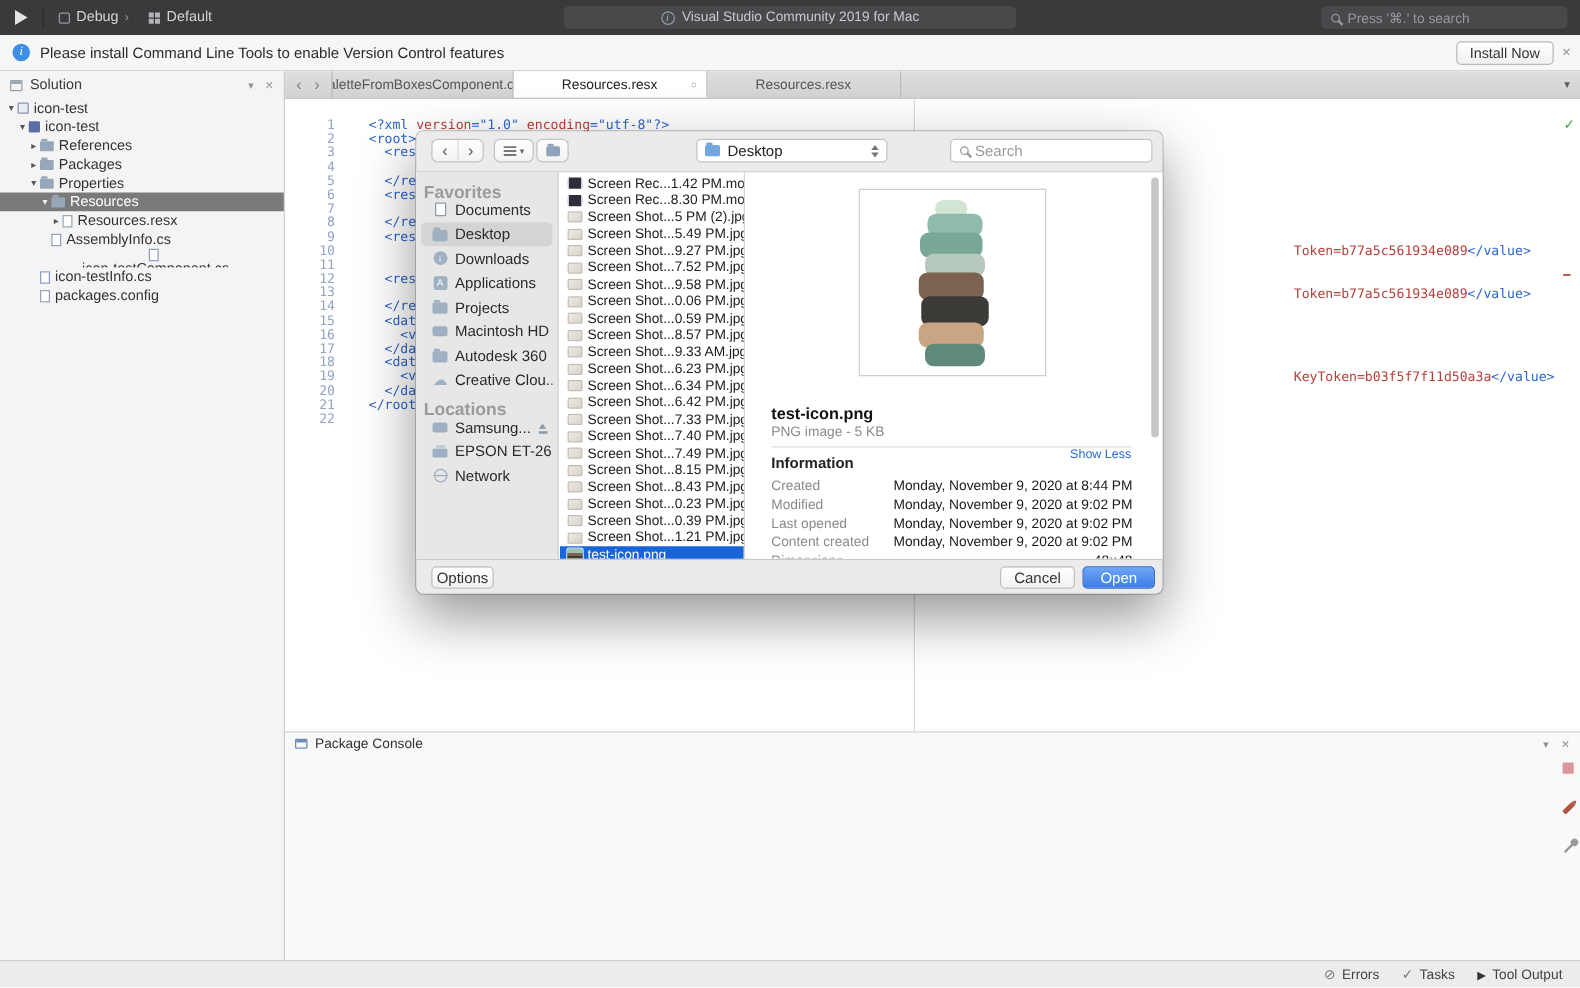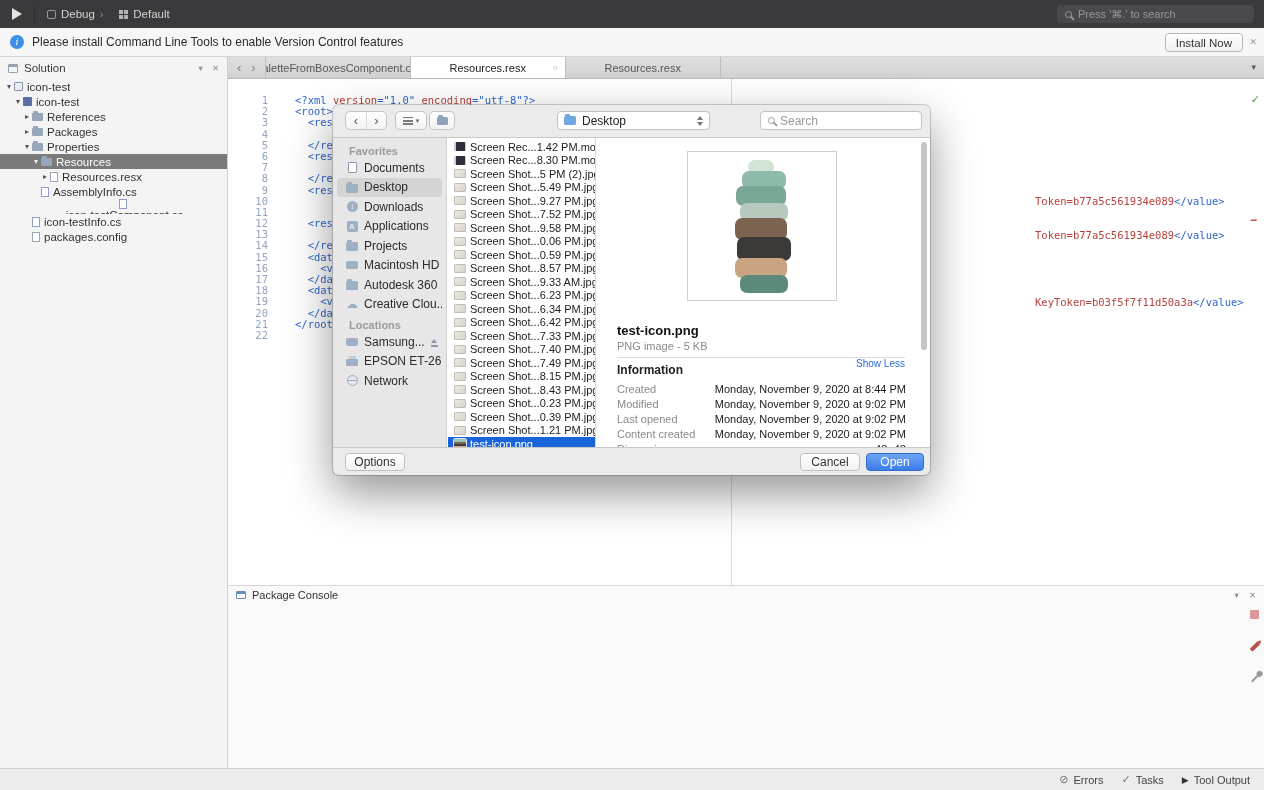--- a/index.html
+++ b/index.html
@@ -96,21 +96,21 @@
 .popup{position:absolute;left:224px;top:6px;width:153px;height:19px;background:#fff;border:1px solid #c2c2c2;border-radius:4px;display:flex;align-items:center;gap:6px;padding:0 4px 0 6px}
 .popup-folder{width:12px;height:9px;background:#72a8e0;border-radius:1.5px;position:relative;flex:none}
 .popup-folder::before{content:'';position:absolute;top:-2px;left:1px;width:5px;height:2px;background:#72a8e0;border-radius:1px 1px 0 0}
 .popup-label{font-size:12px;color:#222}
 .popup-arrows{margin-left:auto;display:flex;flex-direction:column;gap:2px;align-items:center;padding-right:2px}
 .tri-up{width:0;height:0;border-left:3.5px solid transparent;border-right:3.5px solid transparent;border-bottom:4px solid #777}
 .tri-down{width:0;height:0;border-left:3.5px solid transparent;border-right:3.5px solid transparent;border-top:4px solid #777}
 .dsearch{position:absolute;left:427px;top:6px;width:162px;height:19px;background:#fff;border:1px solid #c2c2c2;border-radius:4px;display:flex;align-items:center;gap:5px;padding:0 7px;color:#9a9a9a;font-size:12px}
 .dlg-content{position:absolute;left:0;top:32px;width:100%;height:311px;border-top:1px solid #c9c9c9;border-bottom:1px solid #c9c9c9;background:#fff}
 .dlg-side{position:absolute;left:0;top:0;width:114px;height:100%;background:#e7e7e7;border-right:1px solid #d2d2d2;overflow:hidden;padding-top:2px}
-.fs-title{font-size:11px;color:#9b9b9b;font-weight:bold;padding-left:16px;height:13px;margin-top:5px}
+.fs-title{font-size:14px;color:#9b9b9b;font-weight:bold;padding-left:6px;height:13px;margin-top:5px}
 .fs-item{height:19.5px;display:flex;align-items:center;gap:5px;padding:0 5px 0 8px;margin:0 4px;border-radius:4px;font-size:12px;color:#2b2b2b;white-space:nowrap;overflow:hidden}
 .fs-item.sel{background:#d4d4d4}
 .icw{flex:none;width:14px;display:flex;justify-content:center;align-items:center;height:14px;color:#9fb0c2}
 .ic-doc{width:9px;height:11px;background:#fff;border:1px solid #8d9aa9;border-radius:1px}
 .ic-folder{width:12px;height:9px;background:#9fb0c2;border-radius:1.5px;position:relative;margin-top:2px}
 .ic-folder::before{content:'';position:absolute;top:-2px;left:1px;width:5px;height:2px;background:#9fb0c2;border-radius:1px 1px 0 0}
 .ic-downloads{width:11px;height:11px;border-radius:50%;background:#9fb0c2;color:#fff;font-size:8px;line-height:11px;text-align:center}
 .ic-downloads::after{content:'↓'}
 .ic-app{width:11px;height:11px;border-radius:2px;background:#9fb0c2;color:#fff;font-size:8px;text-align:center;line-height:11px}
 .ic-app::after{content:'A'}
@@ -142,21 +142,21 @@
 .pv-type{position:absolute;left:20px;top:202px;font-size:11px;color:#8a8a8a}
 .pv-div{position:absolute;left:20px;right:25px;top:219px;height:1px;background:#ddd}
 .pv-info-title{position:absolute;left:20px;top:225px;font-size:12px;font-weight:bold;color:#222}
 .pv-showless{position:absolute;right:25px;top:220px;font-size:10px;color:#2a6bd6}
 .pv-rows{position:absolute;left:20px;right:24px;top:243px;bottom:0;overflow:hidden}
 .info-row{height:15px;display:flex;justify-content:space-between;align-items:center}
 .il{font-size:11px;color:#8a8a8a}
 .iv{font-size:11px;color:#1a1a1a}
 .pv-scroll{position:absolute;right:3px;top:4px;width:6px;height:208px;background:#c6c6c6;border-radius:3px}
 .btn{position:absolute;height:18px;display:flex;align-items:center;justify-content:center;font-size:12px;border-radius:4px}
-.btn-options{left:12px;top:348px;width:60px;background:linear-gradient(#fff,#f1f1f1);border:1px solid #c0c0c0;color:#333}
+.btn-options{left:12px;top:348px;width:50px;background:linear-gradient(#fff,#f1f1f1);border:1px solid #c0c0c0;color:#333}
 .btn-cancel{right:70px;top:348px;width:60px;background:linear-gradient(#fff,#f1f1f1);border:1px solid #c0c0c0;color:#333}
 .btn-open{right:6px;top:348px;width:58px;background:linear-gradient(#6fa5f5,#3b7ce8);border:1px solid #2f6cd0;color:#fff}
 
 
 .console{position:absolute;left:228px;top:585px;width:1036px;height:183px;background:#f9f9f9;border-top:1px solid #d6d6d6}
 .console-header{height:18px;display:flex;align-items:center;gap:6px;padding:0 8px;font-size:11px;color:#333}
 .con-icon{width:10px;height:8px;border:1px solid #6a8db5;border-radius:1px;position:relative}
 .con-icon::before{content:'';position:absolute;top:0;left:0;right:0;height:2px;background:#6a8db5}
 .console-hicons{margin-left:auto;display:flex;gap:10px;color:#909090;font-size:8.5px}
 .console-body{position:absolute;left:0;top:18px;right:14px;bottom:0}
@@ -182,20 +182,24 @@
     </div>
   <div class="tb-sep"></div>
   <div class="chip">
     <span class="target-ic"></span>
     <span>Debug</span>
     <span class="chev g-chevR"></span>
   </div>
   <div class="chip">
     <span class="grid-ic"></span>
     <span>Default</span>
+  </div>
+  <div class="center-pill">
+    <span class="info-circle"></span>
+    <span>Visual Studio Community 2019 for Mac</span>
   </div>
   <div class="search-pill">
     <span class="mag"></span>
     <span>Press '⌘.' to search</span>
   </div>
 </div>
 
 <div class="notifbar">
   <span class="notif-icon"></span>
   <span class="notif-text">Please install Command Line Tools to enable Version Control features</span>

